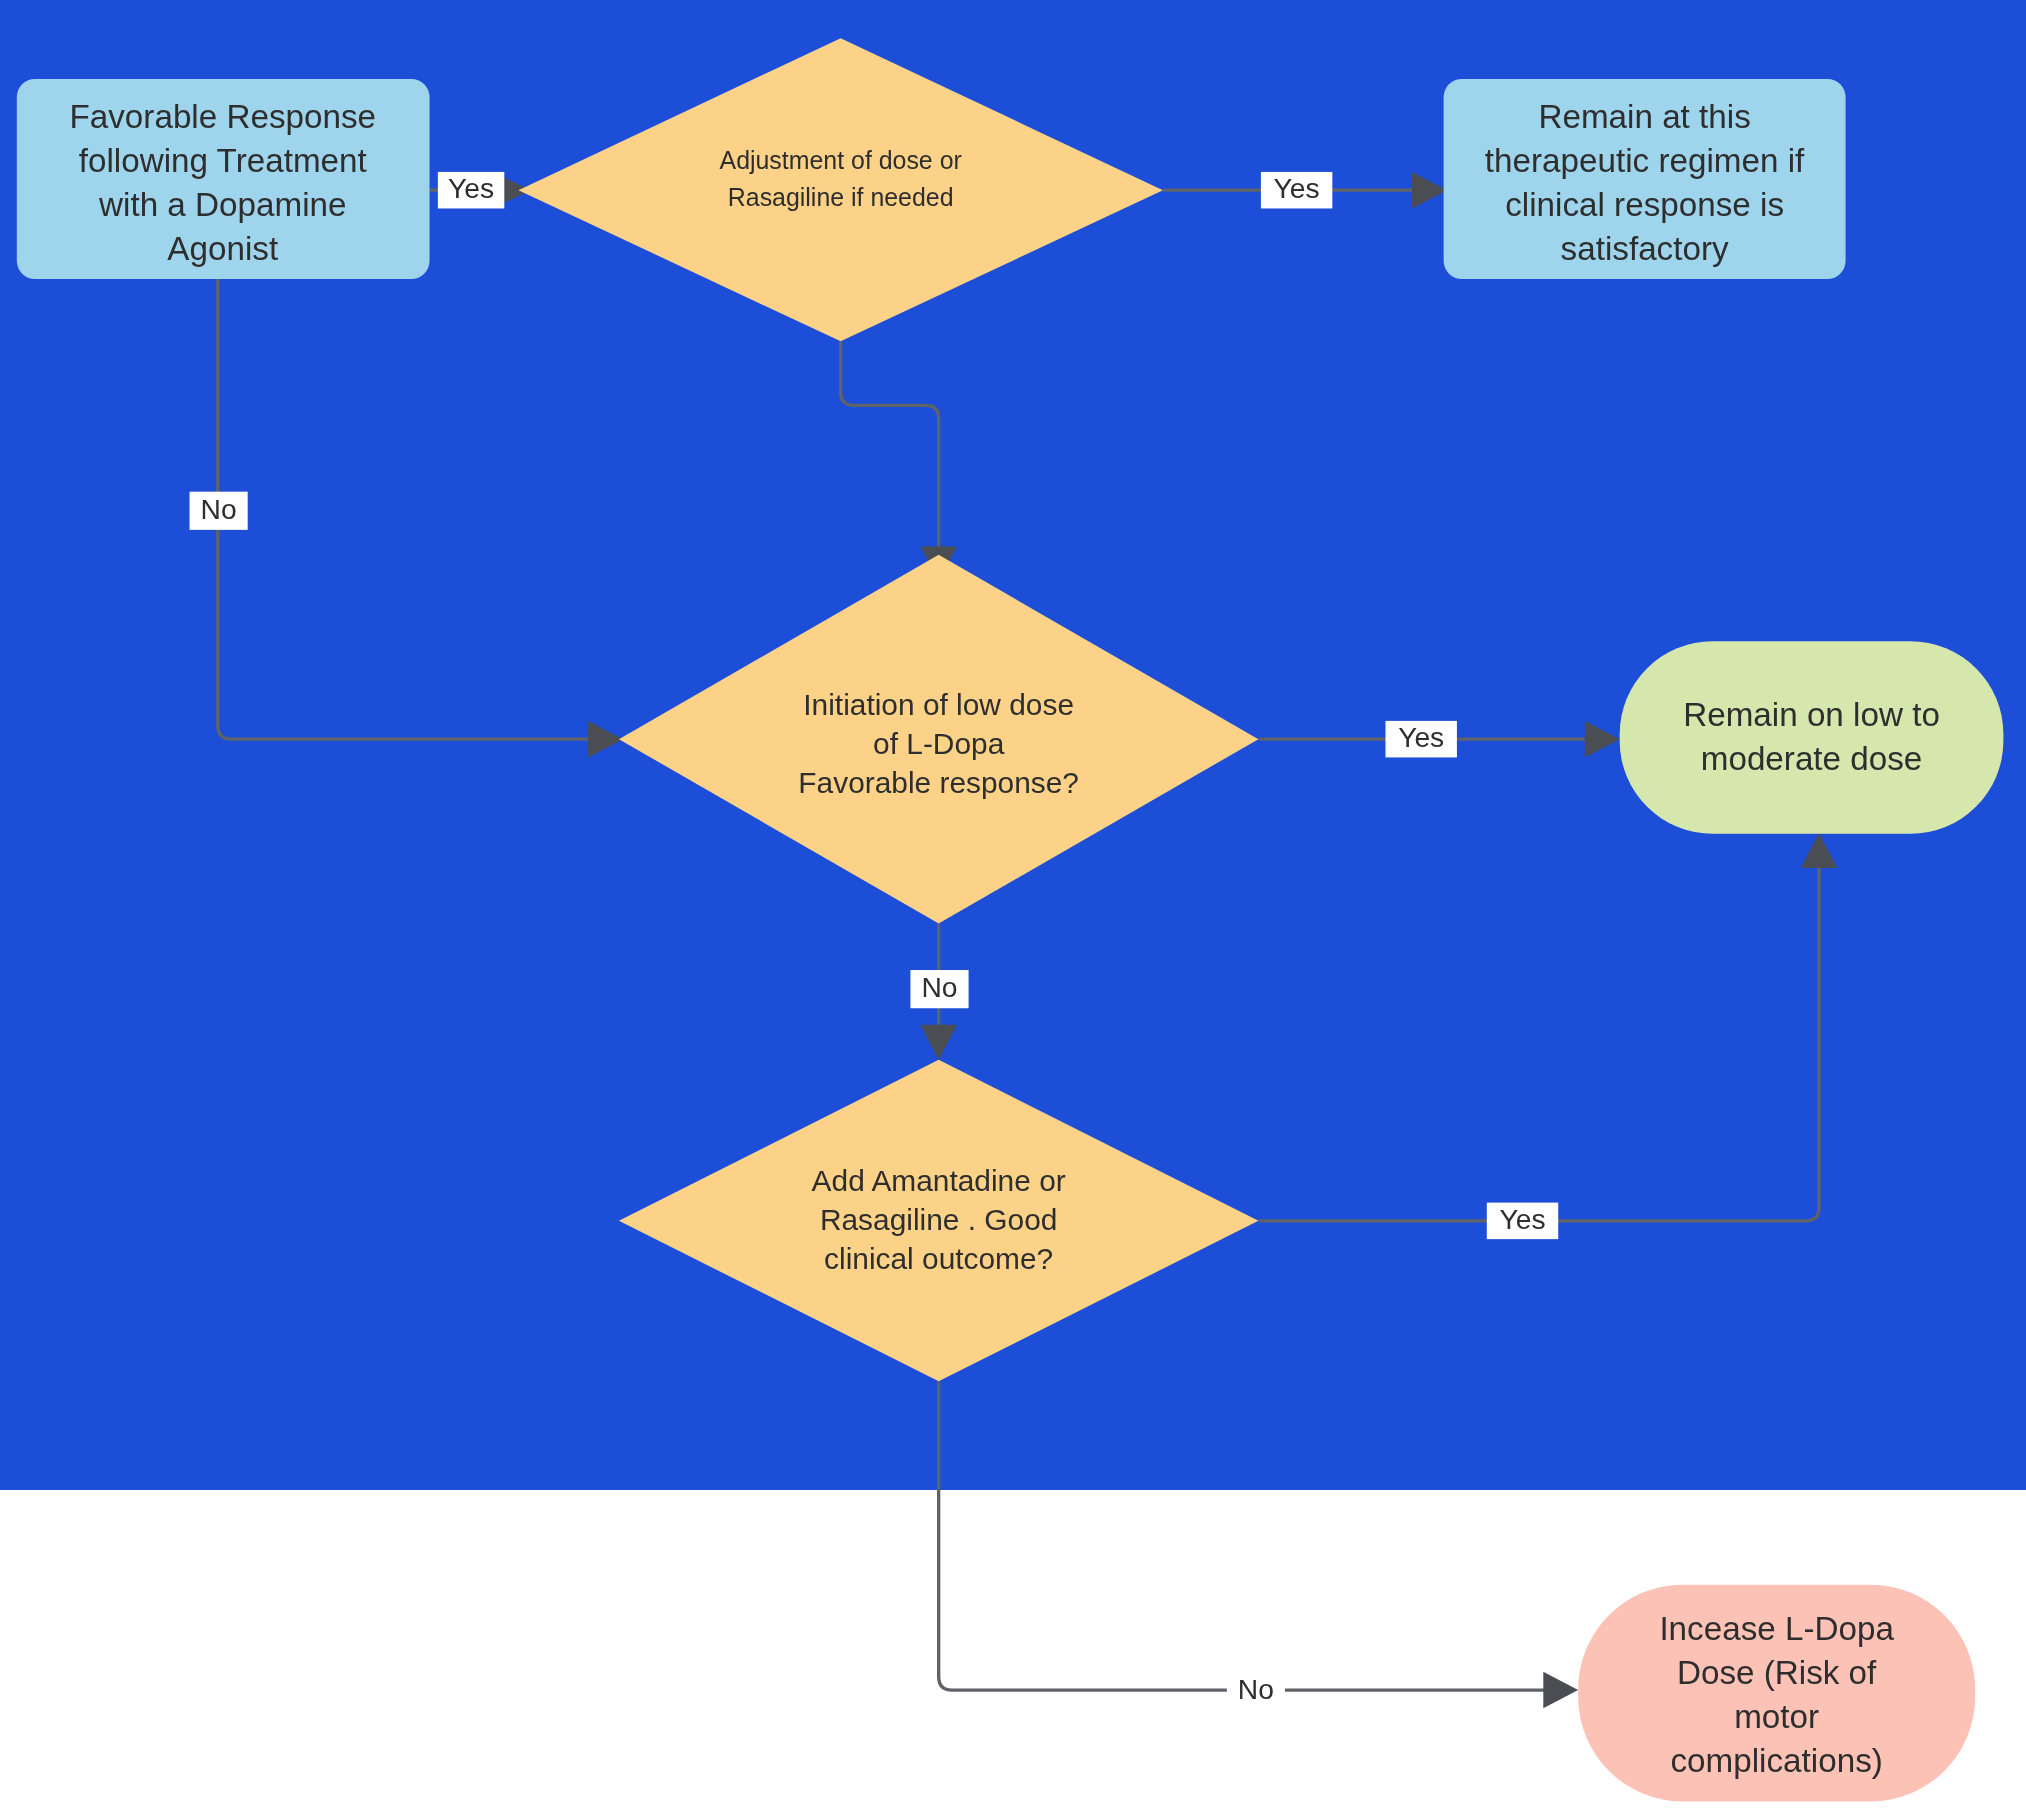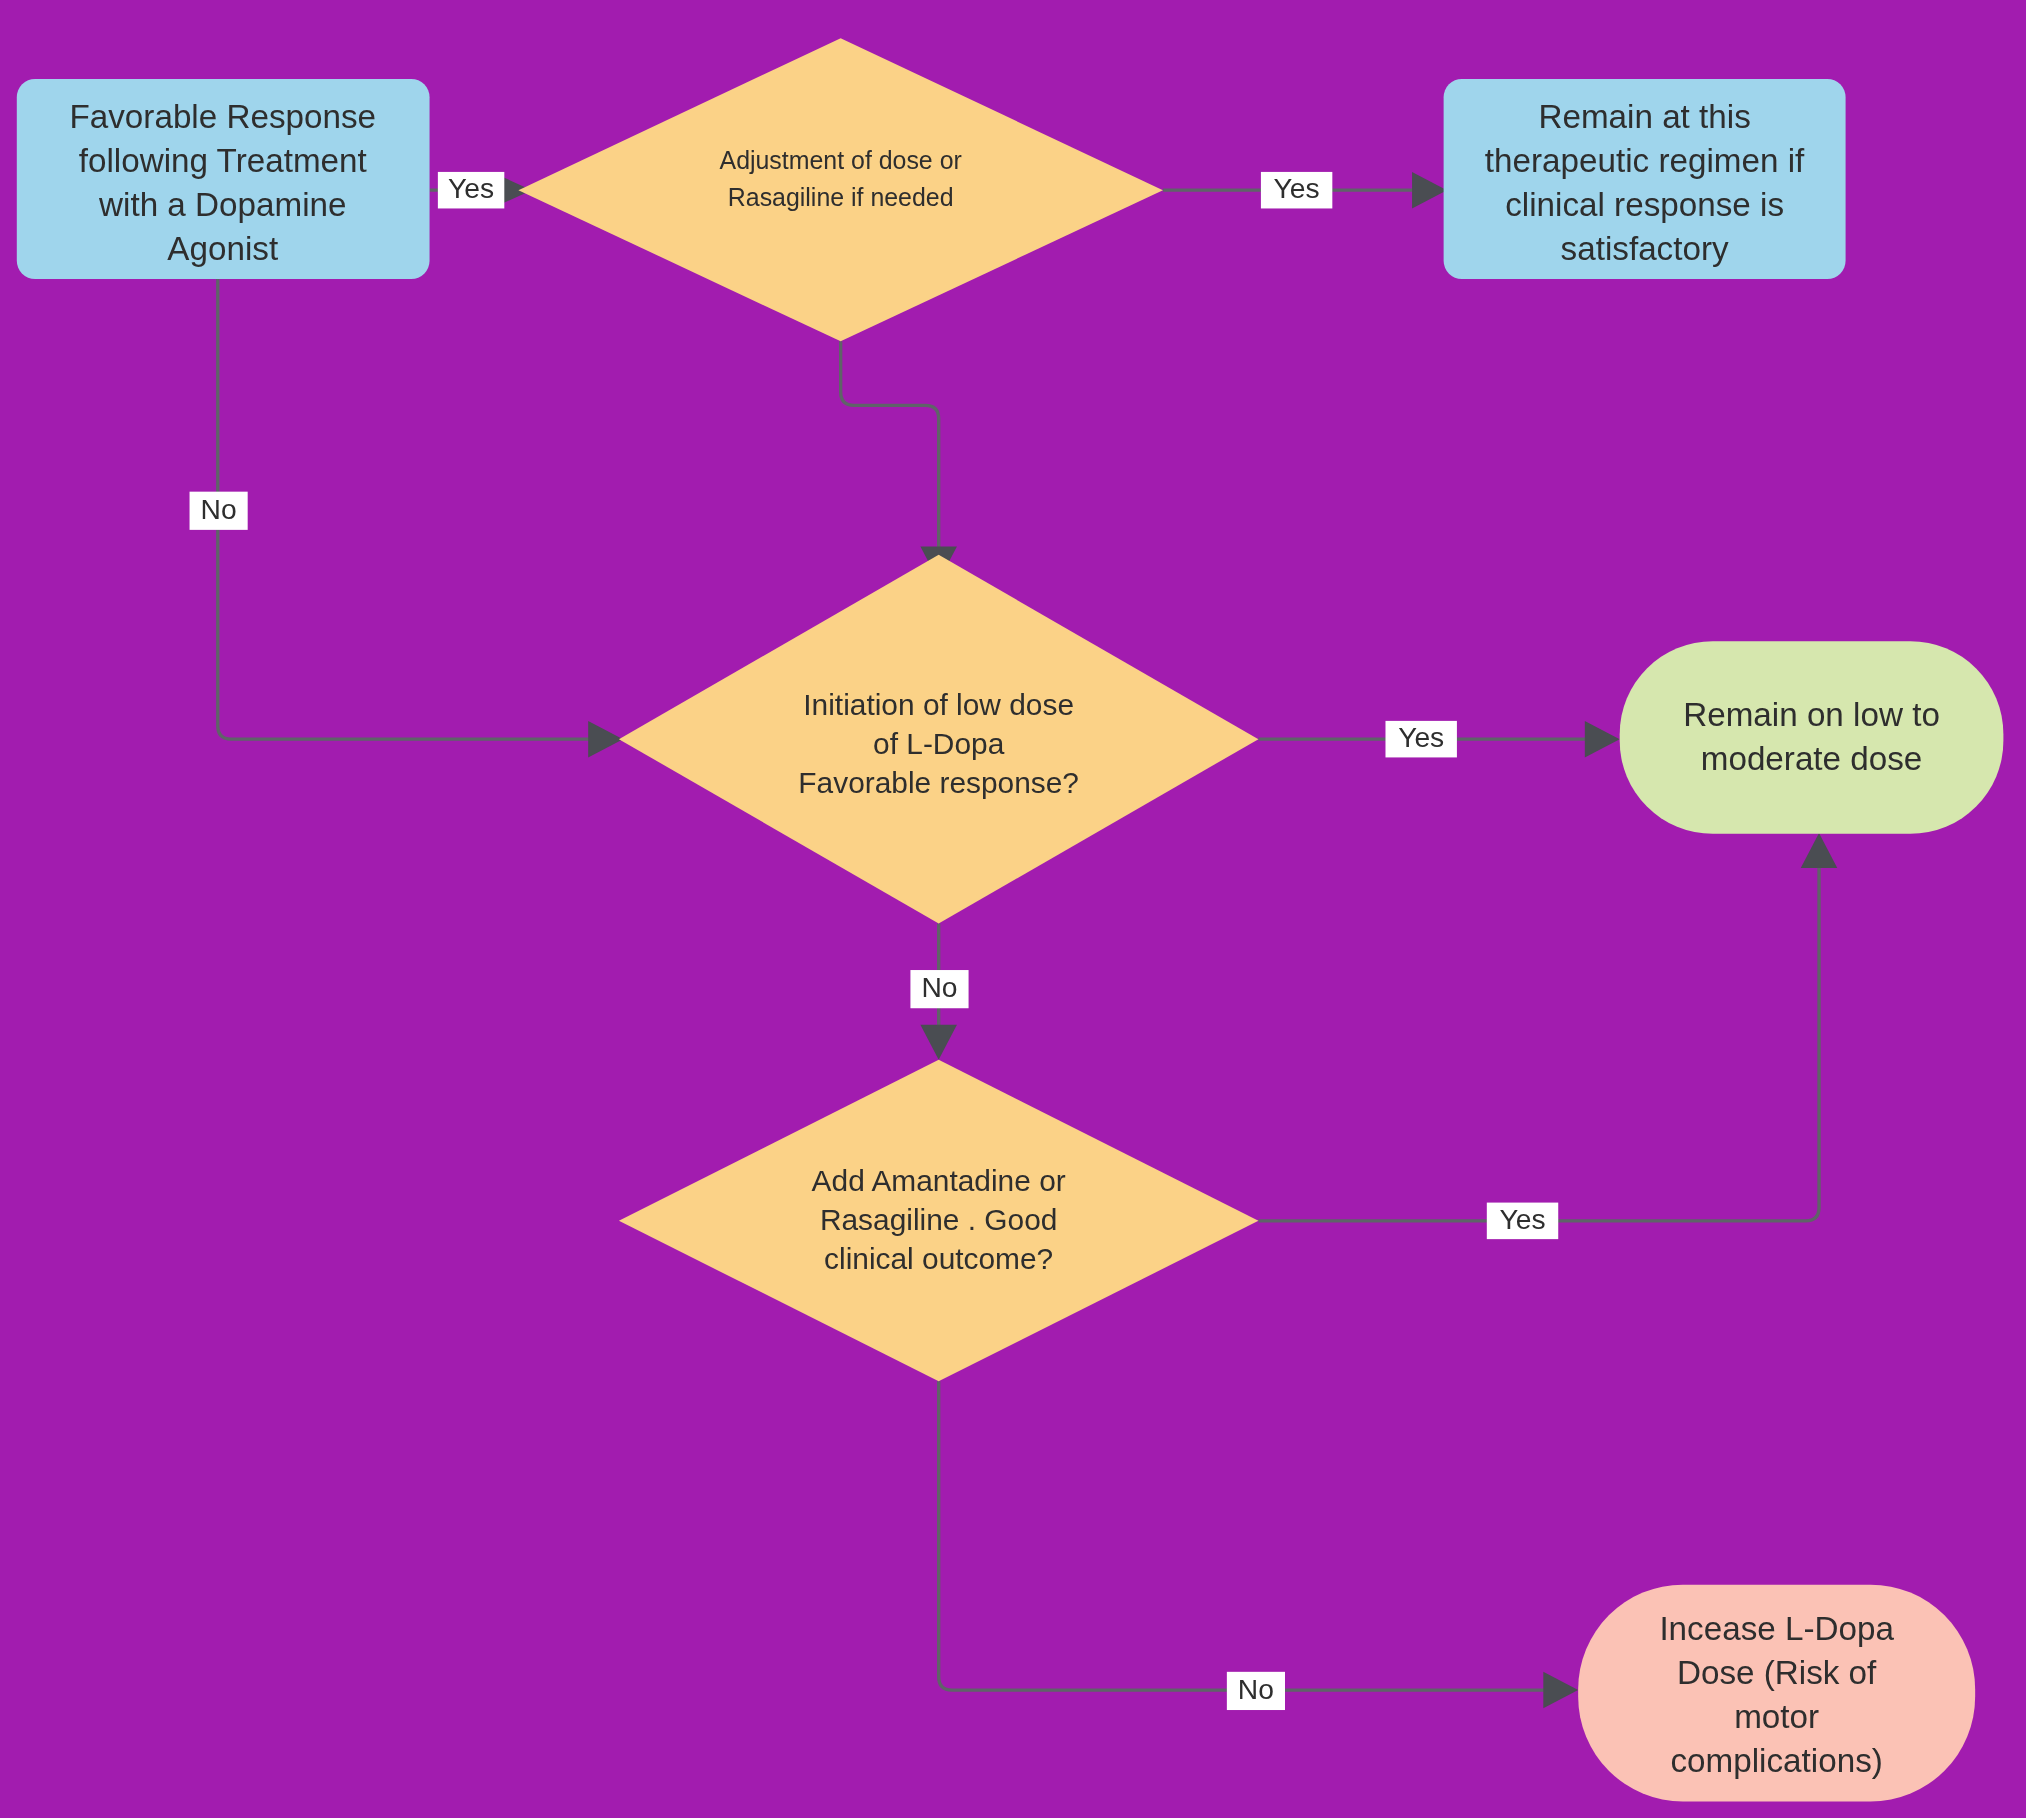--- a/index.html
+++ b/index.html
@@ -9,22 +9,22 @@
   }
   body {
     font-family: "Liberation Sans", sans-serif;
     width: 2026px;
     height: 1818px;
     overflow: hidden;
   }
   #flow-root {
     position: relative;
     width: 2026px;
-    height: 1818px;
-    background: #a21caf;
+    height: 1490px;
+    background: #1d4ed8;
   }
   svg.flow-canvas {
     position: absolute;
     left: 0;
     top: 0;
     width: 2026px;
     height: 1818px;
   }
   .node-shape {
     stroke: none;

